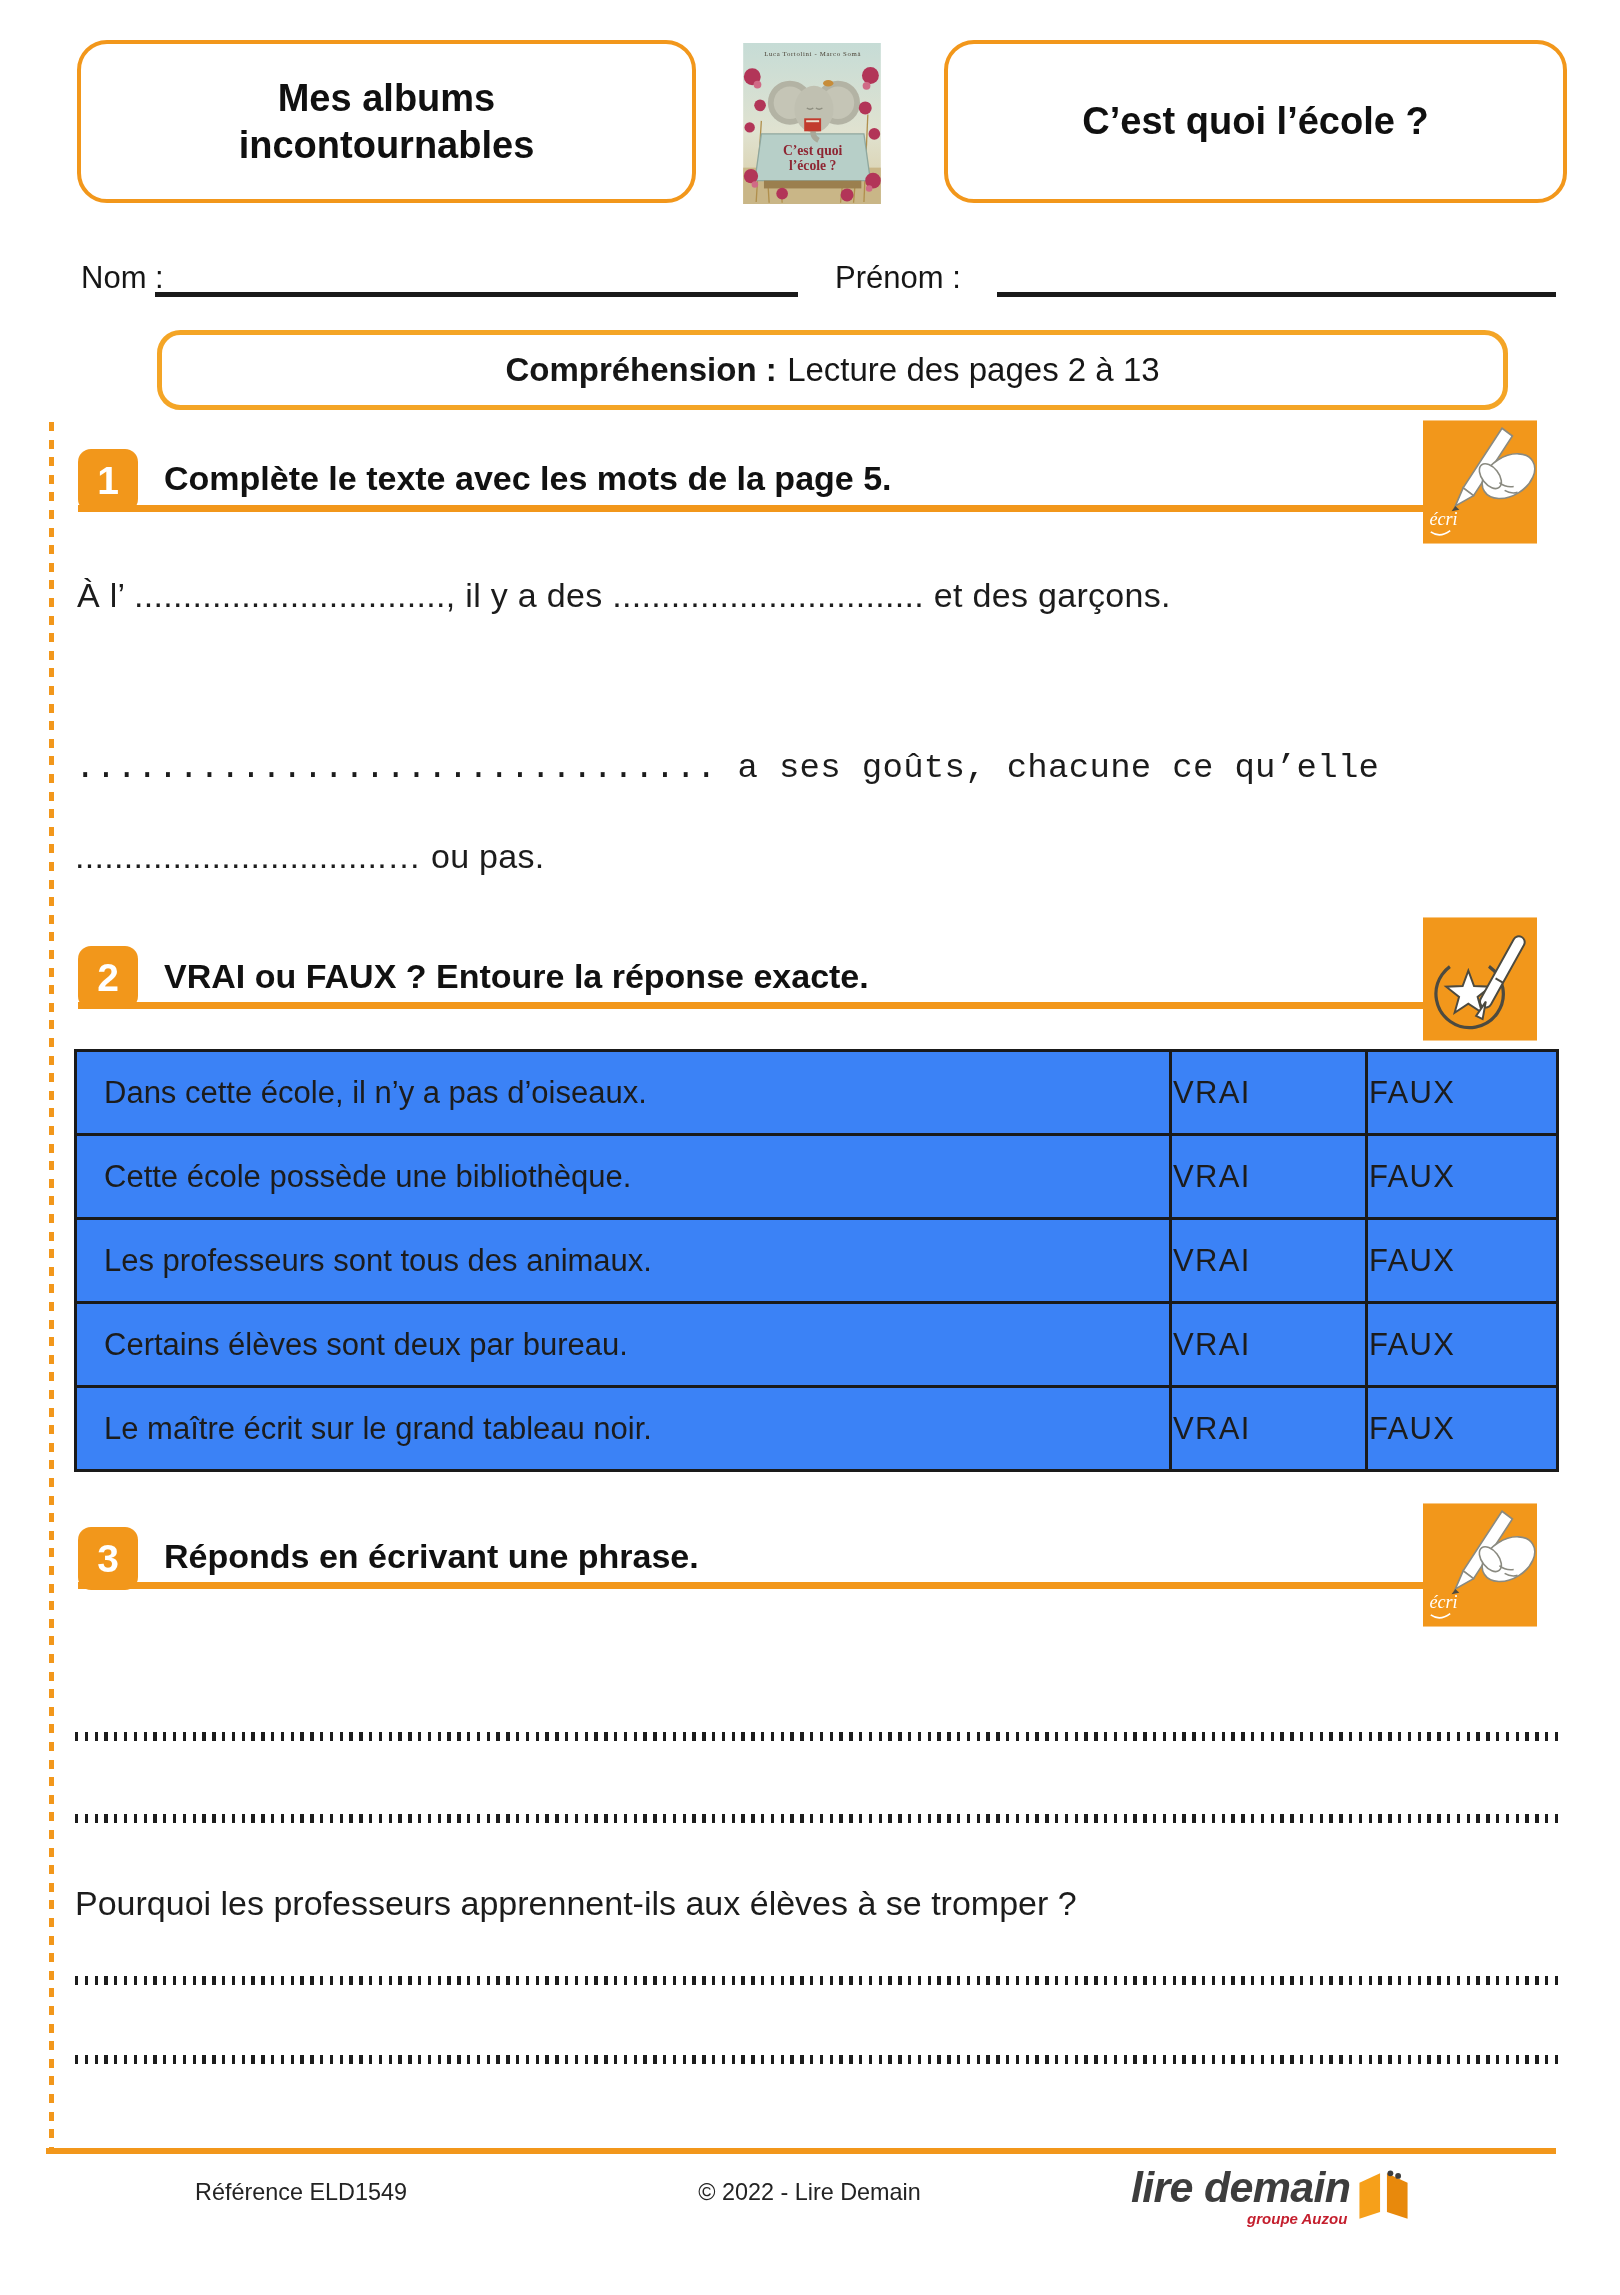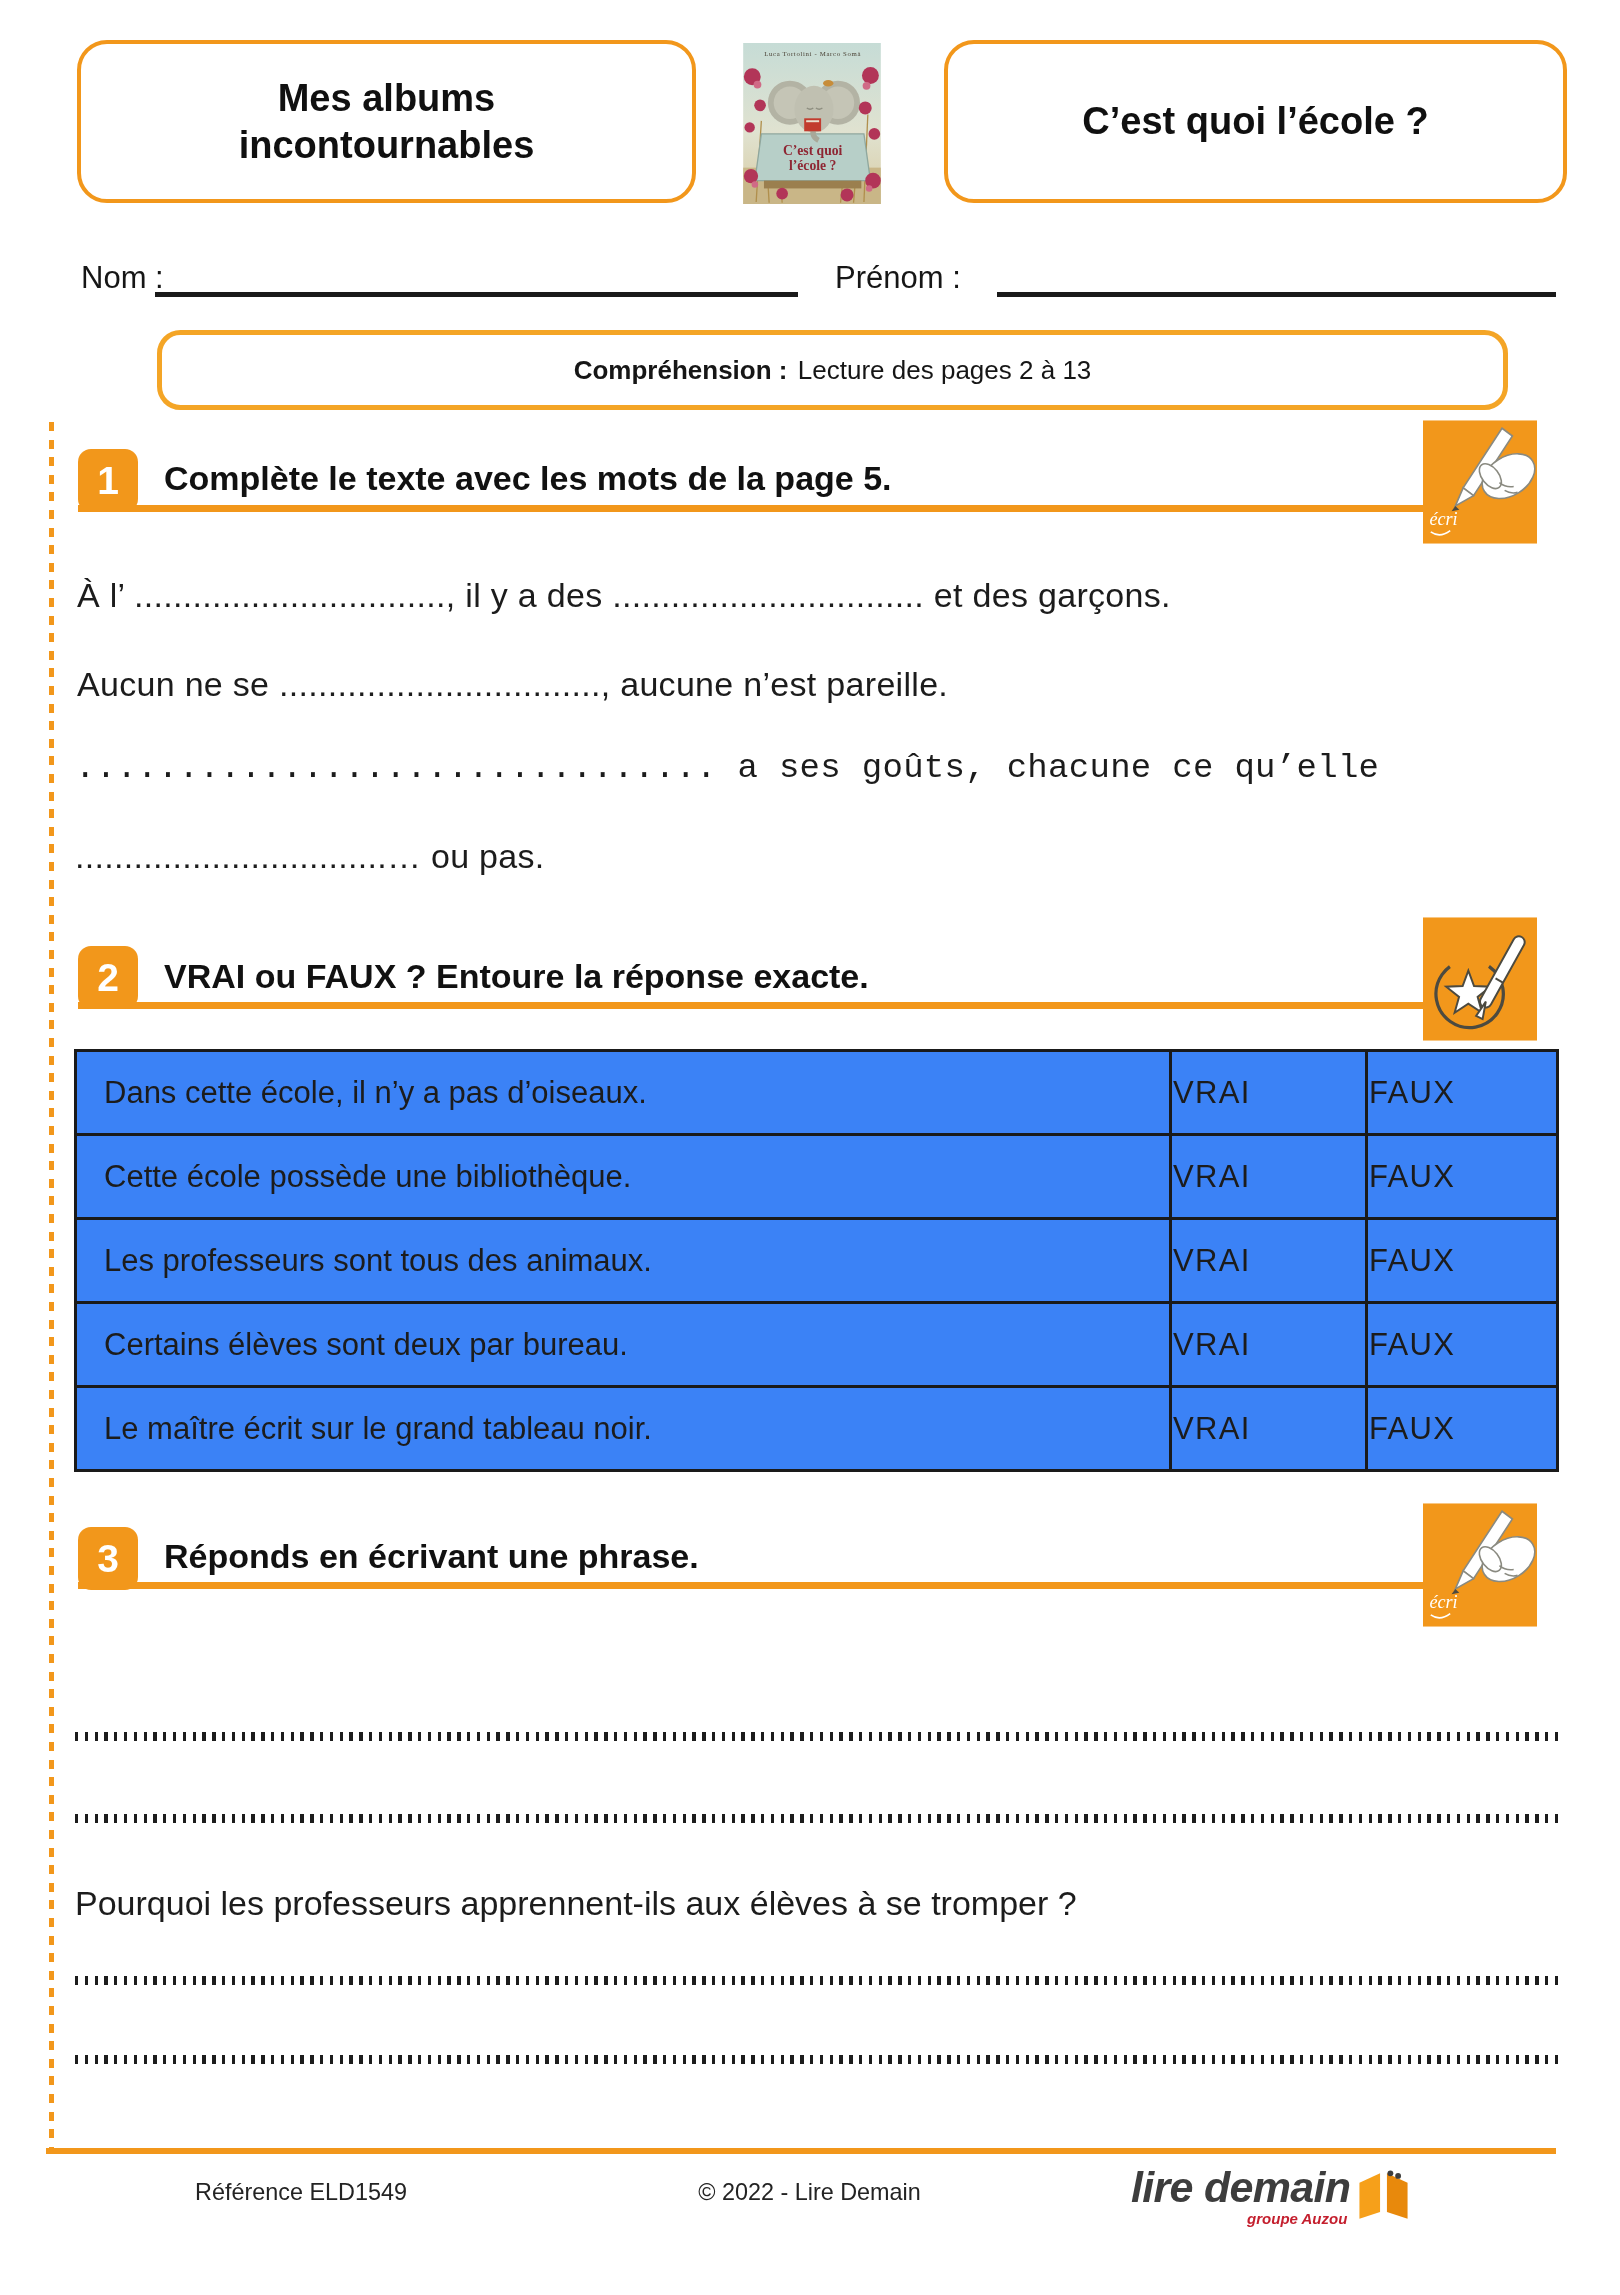--- a/index.html
+++ b/index.html
@@ -33,21 +33,21 @@
 
   
   .id-label{font-size:31px;color:#161616;}
   .id-line{background:#1a1a1a;height:4.6px;}
 
   
   .banner{
     border:5.2px solid #F4A526;
     border-radius:23.4px;
     display:flex;align-items:center;justify-content:center;
-    font-size:26px;color:#161616;background:#fff;
+    font-size:33px;color:#161616;background:#fff;
   }
   .banner .bold{font-weight:bold;}
   .banner .rest{margin-left:10.4px;}
 
   
   .badge{
     background:var(--orange);
     border-radius:13px;
     color:#fff;
     font-size:39px;font-weight:bold;
@@ -206,21 +206,20 @@
         <ellipse cx="104" cy="86" rx="13" ry="22" transform="rotate(-38 104 86)"></ellipse>
       </g>
       <path d="M118,96 q10,8 22,6 M126,108 q10,6 20,3" stroke="#8a8a80" stroke-width="2.5" fill="none"></path>
       <polygon points="50,132 44,140 56,138" fill="#4c4a40"></polygon>
       <text x="10" y="162" font-size="28" font-style="italic" fill="#ffffff" font-family="'Liberation Serif',serif">écri</text>
       <path d="M12,172 q14,10 30,-2" stroke="#ffffff" stroke-width="2.5" fill="none"></path>
     </svg>
   </div>
 
   <div class="cloze abs" style="left:77px;top:576px;">À l’ ................................, il y a des ................................ et des garçons.</div>
-  <div class="cloze abs" style="left:77px;top:665px;">Aucun ne se ................................., aucune n’est pareille.</div>
   <div class="cloze abs" style="left:75px;top:749px;font-family:Liberation Mono, monospace;">............................... a ses goûts, chacune ce qu’elle</div>
   <div class="cloze abs" style="left:75px;top:837px;">................................… ou pas.</div>
 
   <div class="rule abs" style="left:78px;top:1002px;width:1345px;"></div>
   <div class="badge abs" style="left:78px;top:946px;width:60px;height:63px;">
     <span>2</span>
   </div>
   <div class="section-title abs" style="left:164px;top:957px;">VRAI ou FAUX ? Entoure la réponse exacte.</div>
   <div class="icon-box abs" style="left:1423px;top:917px;width:114px;height:124px;">
     <svg viewBox="0 0 176 190">

